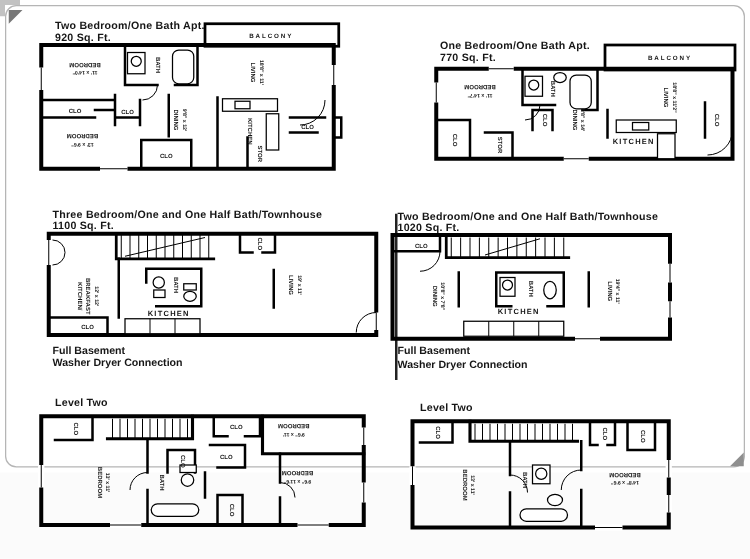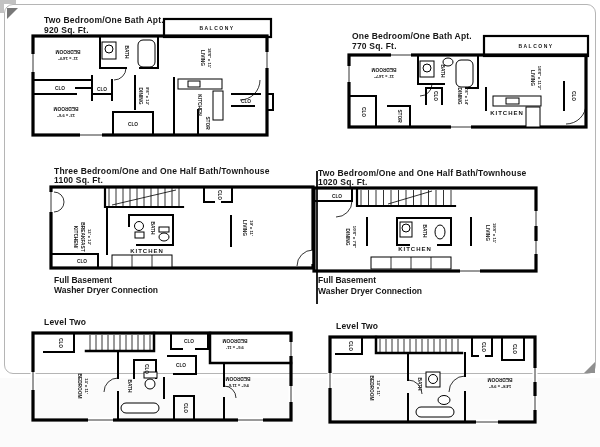--- a/index.html
+++ b/index.html
@@ -123,21 +123,21 @@
       <text class="rm" x="122" y="70" transform="rotate(90 122 70)">DINING</text>
       <text class="rmd" x="129" y="70" transform="rotate(90 129 70)">8'8" x 14'</text>
       <text class="rmk" x="171" y="89">KITCHEN</text>
       <text class="rm" x="26" y="86" transform="rotate(90 26 86)">CLO</text>
       <text class="rm" x="62" y="90" transform="rotate(90 62 90)">STOR</text>
       <text class="rm" x="98" y="70" transform="rotate(90 98 70)">CLO</text>
       <text class="rm" x="236" y="70" transform="rotate(90 236 70)">CLO</text>
     </svg>
   </div>
 
-  <div class="panel" style="left:46px;top:164px;width:285px;height:134px">
+  <div class="panel" style="left:34px;top:164px;width:285px;height:134px">
     <svg width="285" height="134" viewBox="0 0 285 134">
       <text class="ttl" x="8" y="10">Three Bedroom/One and One Half Bath/Townhouse</text>
       <text class="ttl" x="8" y="19">1100 Sq. Ft.</text>
       <g>
         <rect class="wall" x="5" y="23" width="262" height="81" stroke-width="3.2"></rect>
         <path class="wall" stroke-width="2" d="M158,23V38 M186,23V38 M158,38H168 M176,38H186 M61,43V90 M5,90H52 M52,90V104 M83,51H127 M127,51V81 M91,81H127 M83,51V62 M185,52V82"></path>
         <path class="wall" stroke-width="2.2" d="M59,43H137 M59,23V43"></path>
       </g>
       <g>
         <path class="thin" d="M63,24V43M70,24V43M77,24V43M84,24V43M91,24V43M98,24V43M105,24V43M112,24V43M119,24V43M126,24V43M133,24V43"></path>

